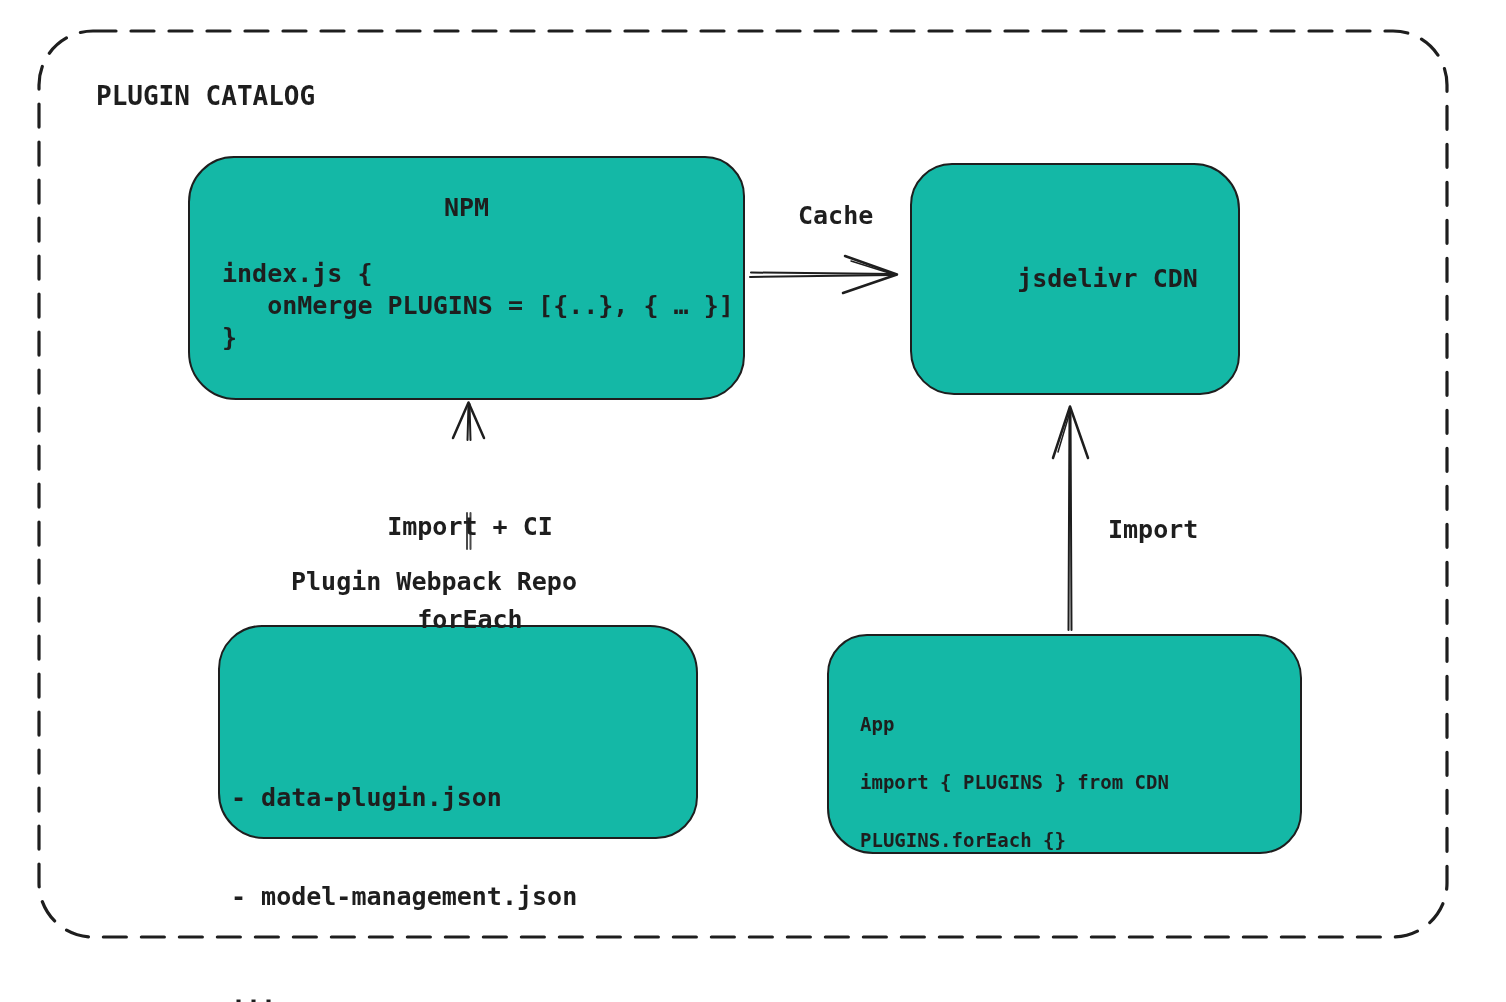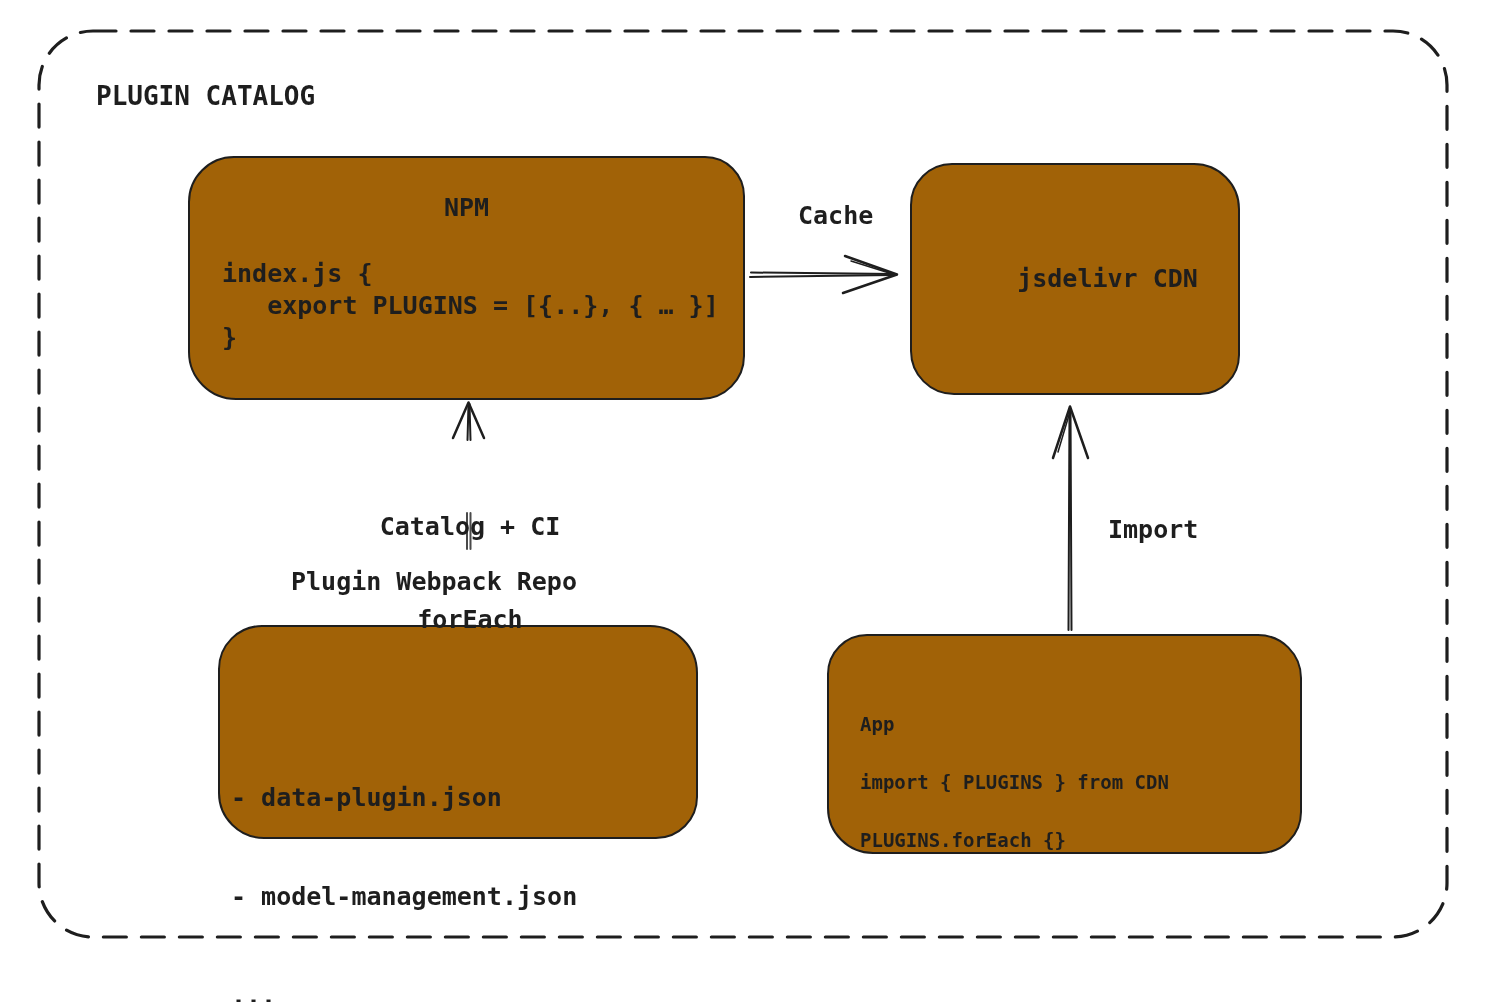--- a/index.html
+++ b/index.html
@@ -20,21 +20,21 @@
   #wires {
     position: absolute;
     left: 0; top: 0;
     width: 1506px; height: 1002px;
     pointer-events: none;
     z-index: 1;
   }
   .node {
     position: absolute;
     border: 2.5px solid #1e1e1e;
-    background: #a16207;
+    background: #14b8a6;
     box-sizing: border-box;
     z-index: 2;
     padding-left: 40px;
   }
   #npm-box {
     left: 188px; top: 156px;
     width: 557px; height: 244px;
     border-radius: 46px 40px 44px 48px;
   }
   #npm-title {
@@ -149,32 +149,32 @@
       <path d="M1053 458 L1070 406.5 L1088 458"></path>
       <path d="M1058 452 L1070.5 410" stroke-width="1.5"></path>
     </g>
   </svg>
 
   <div class="float-label" id="frame-title">PLUGIN CATALOG</div>
 
   <div class="node" id="npm-box">
     <div id="npm-title">NPM</div>
     <pre id="npm-code">index.js {
-   export PLUGINS = [{..}, { … }]
+   onMerge PLUGINS = [{..}, { … }]
 }</pre>
   </div>
 
   <div class="node" id="cdn-box">
     <div id="cdn-label">jsdelivr CDN</div>
   </div>
 
   <div class="float-label" id="cache-label">Cache</div>
 
   <div class="float-label" id="build-label">
-    <div>Catalog + CI</div>
+    <div>Import + CI</div>
     <div>forEach</div>
   </div>
 
   <div class="float-label" id="repo-label">Plugin Webpack Repo</div>
 
   <div class="node" id="repo-box">
     <div id="repo-list">
       <div>- data-plugin.json</div>
       <div>- model-management.json</div>
       <div>...</div>

